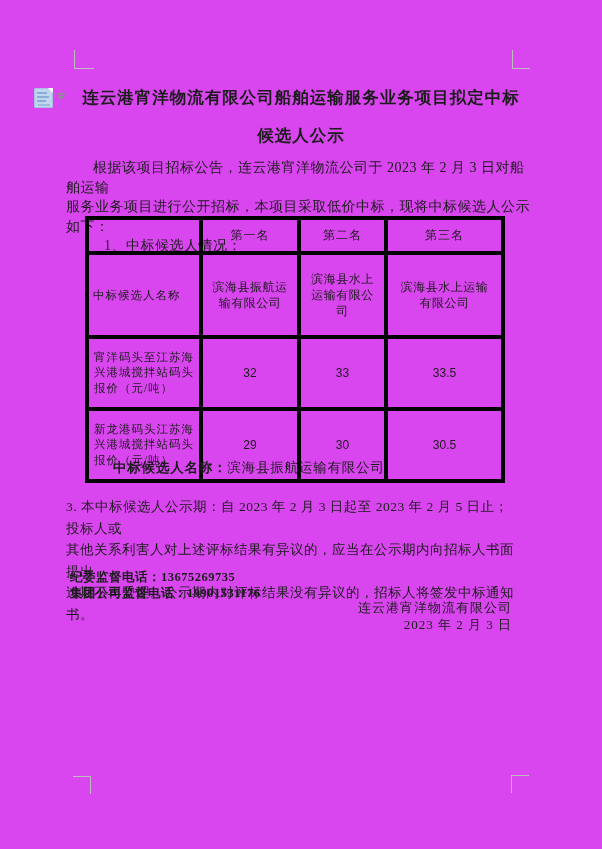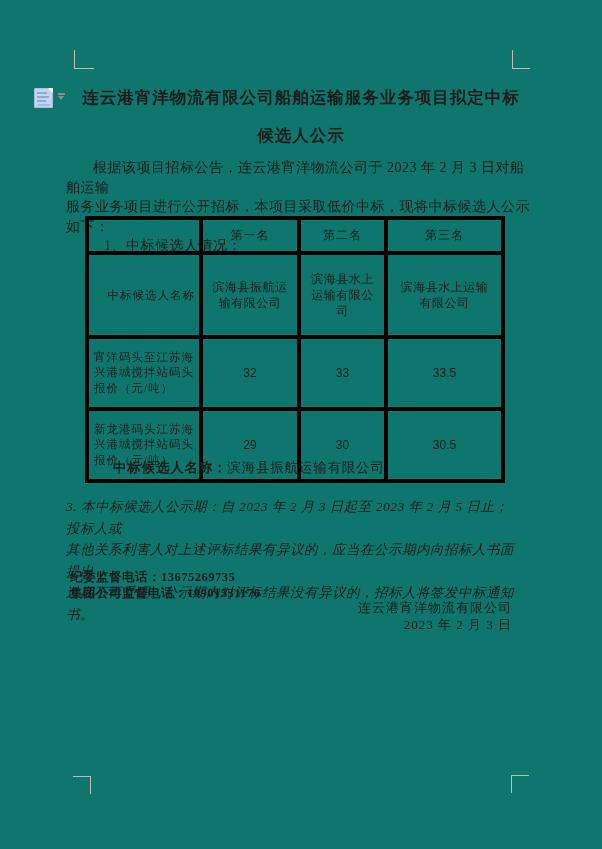--- a/index.html
+++ b/index.html
@@ -3,21 +3,21 @@
 <meta charset="utf-8">
 <style>
   html, body { margin:0; padding:0; }
   body {
     width:602px; height:849px;
     background:#ffffff;
     font-family:"Liberation Serif", "DejaVu Serif", serif;
     color:#1c1c1c;
     -webkit-font-smoothing:antialiased;
   }
-  .page { position:relative; width:602px; height:849px; background:#0f766e; overflow:hidden; }
+  .page { position:relative; width:602px; height:849px; background:#d946ef; overflow:hidden; }
 
   
   .crop { position:absolute; }
   .crop-tl { left:74px;  top:50px;  width:19px; height:18px; border-left:1px solid #bdbdbd; border-bottom:1px solid #bdbdbd; }
   .crop-tr { left:512px; top:50px;  width:17px; height:18px; border-left:1px solid #bdbdbd; border-bottom:1px solid #bdbdbd; }
   .crop-bl { left:73px;  top:776px; width:17px; height:17px; border-top:1px solid #bdbdbd;  border-right:1px solid #bdbdbd; }
   .crop-br { left:511px; top:775px; width:17px; height:17px; border-top:1px solid #bdbdbd;  border-left:1px solid #bdbdbd; }
 
   
   .paste-wrap { position:absolute; left:33px; top:86px; width:34px; height:22px; }
@@ -46,30 +46,30 @@
            font-size:14px; line-height:19.5px; letter-spacing:0.5px; }
   .intro .indent { text-indent:27px; }
   .intro .num-indent { text-indent:38px; }
 
   .doc-table { position:absolute; left:85px; top:216px; width:416px;
                border-collapse:collapse; table-layout:fixed; }
   .doc-table td { border:4px solid #000000; vertical-align:middle; overflow:hidden; }
   .doc-table .hrow td { height:29px; text-align:center; font-size:12px; letter-spacing:1px; }
   .doc-table .r2 td { height:68px; }
   .doc-table .r3 td, .doc-table .r4 td { height:62px; }
-  .cell-label   { text-align:right; font-size:11.5px; letter-spacing:1px; padding:6px 4px; }
+  .cell-label   { text-align:left; font-size:11.5px; letter-spacing:1px; padding:6px 4px; }
   .cell-label-l { text-align:left;  font-size:11.5px; letter-spacing:1px; line-height:15.5px; padding:3px 5px; }
   .cell-company { text-align:center; font-size:12px; letter-spacing:0.5px; line-height:16px; padding:2px 9px; }
   .cell-num { text-align:center; font-size:12px; font-family:"Liberation Sans","DejaVu Sans",sans-serif; }
 
   .proposed { position:absolute; left:113px; top:459px; font-size:13.5px; letter-spacing:0.8px; }
   .proposed .lbl { font-weight:bold; }
 
   .notice { position:absolute; left:66px; top:496px; width:450px;
-            font-size:13.5px; line-height:21.5px; letter-spacing:0.5px;font-style:italic; }
+            font-size:13.5px; line-height:21.5px; letter-spacing:0.5px; }
 
   .contacts { position:absolute; left:70px; top:570px; font-size:12.5px;
               line-height:15.5px; letter-spacing:0.5px; font-weight:600; }
 
   .signature { position:absolute; left:66px; top:600px; width:446px; text-align:right;
                font-size:13px; line-height:16.5px; letter-spacing:1px; }
 </style>
 </head>
 <body>
 

